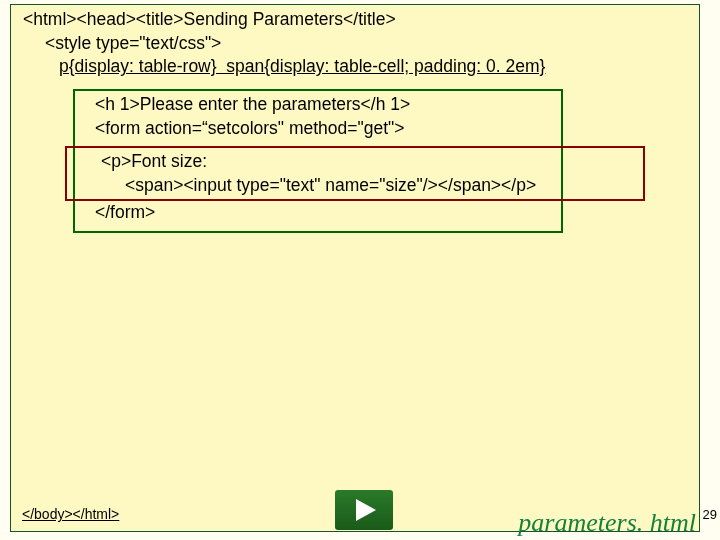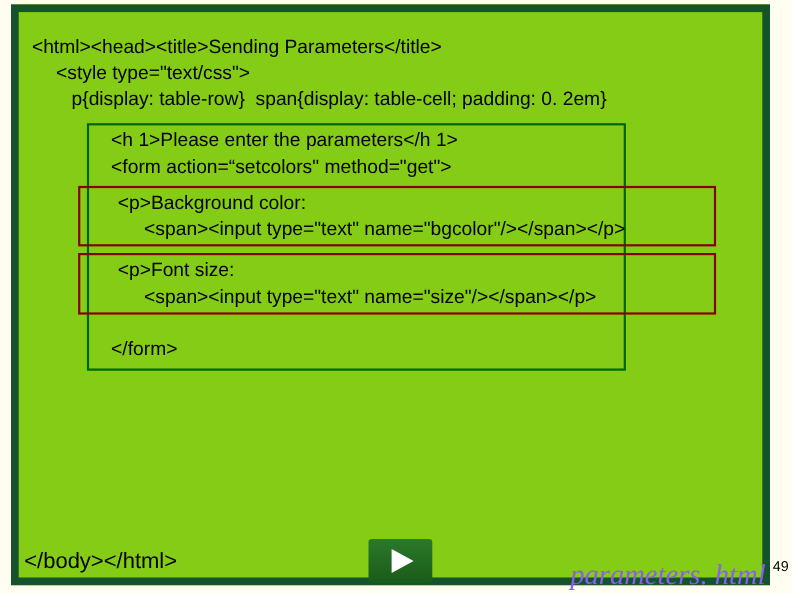--- a/index.html
+++ b/index.html
@@ -11,33 +11,33 @@
     position: relative;
     font-family: Arial, sans-serif;
     overflow: hidden;
   }
   .outer-border {
     position: absolute;
     top: 4px;
     left: 10px;
     width: 690px;
     height: 528px;
-    border: 7px solid #14532d;
-    background: #84cc16;
+    border: 1px solid #14532d;
+    background: #fef9c3;
     box-sizing: border-box;
-    padding: 20px 12px;
+    padding: 3px 12px;
   }
   .code-line {
     font-size: 17.5px;
     line-height: 1.35;
     color: #000;
     white-space: pre;
   }
   .indent1 { padding-left: 22px; }
-  .indent2 { padding-left: 36px; }
+  .indent2 { padding-left: 36px; text-decoration: underline; }
   .indent3 { padding-left: 70px; }
   .indent4 { padding-left: 92px; }
   .green-box {
     border: 2px solid #006600;
     padding: 2px 6px 6px 6px;
     margin-top: 10px;
     margin-left: 50px;
     width: 490px;
     box-sizing: border-box;
   }
@@ -51,21 +51,21 @@
   }
   .red-boxes .code-line.indent3 { padding-left: 30px; }
   .red-boxes .code-line.indent4 { padding-left: 54px; }
   .footer-label {
     position: absolute;
     bottom: 2px;
     right: 24px;
     font-family: "Times New Roman", serif;
     font-style: italic;
     font-size: 26px;
-    color: #8b5cf6;
+    color: #15803d;
   }
   .page-num {
     position: absolute;
     bottom: 18px;
     right: 3px;
     font-size: 13px;
     color: #000;
   }
   .play-icon {
     position: absolute;
@@ -83,50 +83,47 @@
     width: 0; height: 0;
     border-top: 11px solid transparent;
     border-bottom: 11px solid transparent;
     border-left: 20px solid #fff;
     margin-left: 4px;
   }
   .footer-left {
     position: absolute;
     bottom: 16px;
     left: 22px;
-    font-size: 20px;
+    font-size: 14px;
+    text-decoration: underline;
   }
 </style>
 </head>
 <body>
 
 <div class="outer-border">
 
   <div class="code-line">&lt;html&gt;&lt;head&gt;&lt;title&gt;Sending Parameters&lt;/title&gt;</div>
   <div class="code-line indent1">&lt;style type="text/css"&gt;</div>
   <div class="code-line indent2">p{display: table-row}  span{display: table-cell; padding: 0. 2em}</div>
 
   <div class="green-box">
     <div class="code-line" style="padding-left:14px">&lt;h 1&gt;Please enter the parameters&lt;/h 1&gt;</div>
     <div class="code-line" style="padding-left:14px">&lt;form action=“setcolors" method="get"&gt;</div>
 
     <div class="red-boxes">
-      <div class="code-line indent3">&lt;p&gt;Background color:</div>
-      <div class="code-line indent4">&lt;span&gt;&lt;input type="text" name="bgcolor"/&gt;&lt;/span&gt;&lt;/p&gt;</div>
-    </div>
-    <div class="red-boxes">
       <div class="code-line indent3">&lt;p&gt;Font size:</div>
       <div class="code-line indent4">&lt;span&gt;&lt;input type="text" name="size"/&gt;&lt;/span&gt;&lt;/p&gt;</div>
     </div>
 
-    <div class="code-line" style="padding-left:14px;margin-top:20px">&lt;/form&gt;</div>
+    <div class="code-line" style="padding-left:14px;margin-top:0">&lt;/form&gt;</div>
   </div>
 
 </div>
 
 <div class="footer-left code-line">&lt;/body&gt;&lt;/html&gt;</div>
 
 <div class="play-icon">
   <div class="tri"></div>
 </div>
 
 <div class="footer-label">parameters. html</div>
-<div class="page-num">49</div>
+<div class="page-num">29</div>
 
 </body></html>

